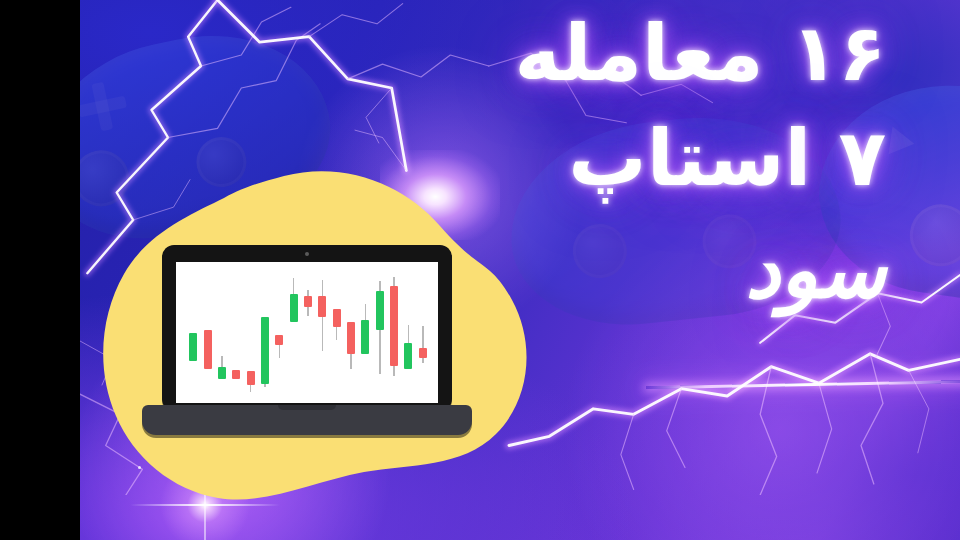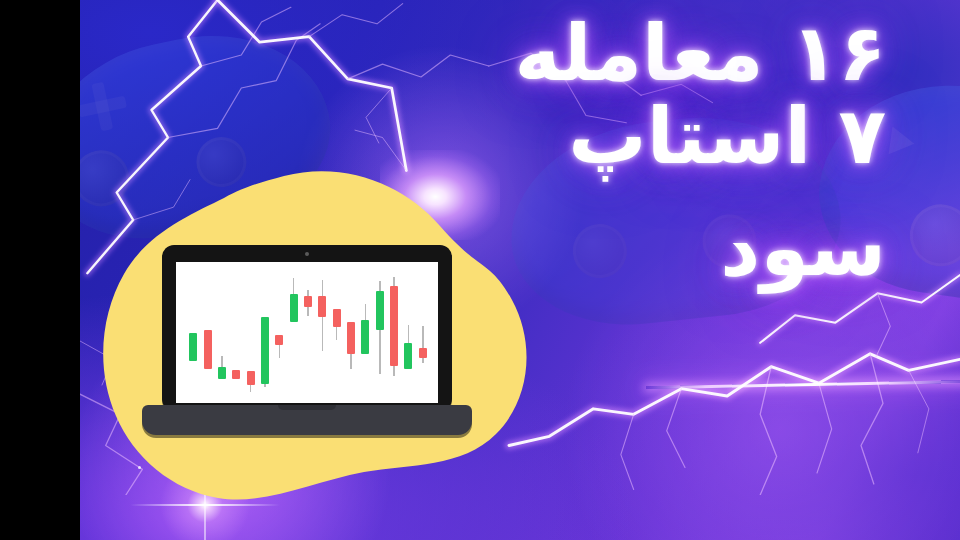--- a/index.html
+++ b/index.html
@@ -92,23 +92,23 @@
     text-align:right;direction:rtl;color:#fff;
     font-weight:700;line-height:1.06;
     text-shadow:
       0 0 6px rgba(255,255,255,.85),
       0 0 18px rgba(196,110,255,.95),
       0 0 38px rgba(150,60,245,.85),
       0 0 62px rgba(120,40,220,.6);
   }
   .hl-line{display:block;white-space:nowrap;font-size:78px;letter-spacing:0;}
   #line1{margin-top:4px;}
-  #line2{text-align:right;}
+  #line2{margin-top:22px;text-align:right;}
   #line3{margin-top:24px;}
-  #line4{margin-top:30px;}
+  #line4{margin-top:30px;font-style:italic;}
 
   #divider{
     position:absolute;left:566px;top:383px;width:330px;height:3px;
     background:linear-gradient(90deg,rgba(255,255,255,0) 0%,#d9b6ff 18%,#ffffff 48%,#e6c8ff 72%,rgba(255,255,255,0) 100%);
     box-shadow:0 0 10px 2px rgba(190,110,255,.85),0 0 24px 4px rgba(150,60,240,.55);
     transform:rotate(-1.1deg);mix-blend-mode:screen;
   }
 </style>
 </head>
 <body>

